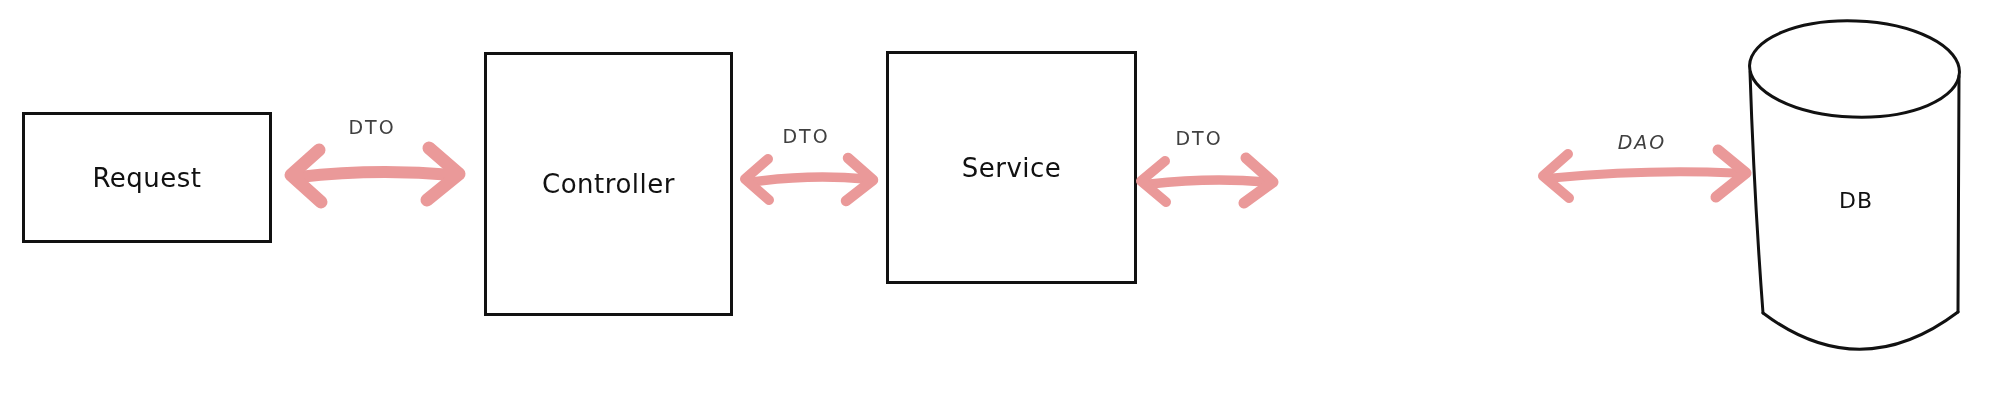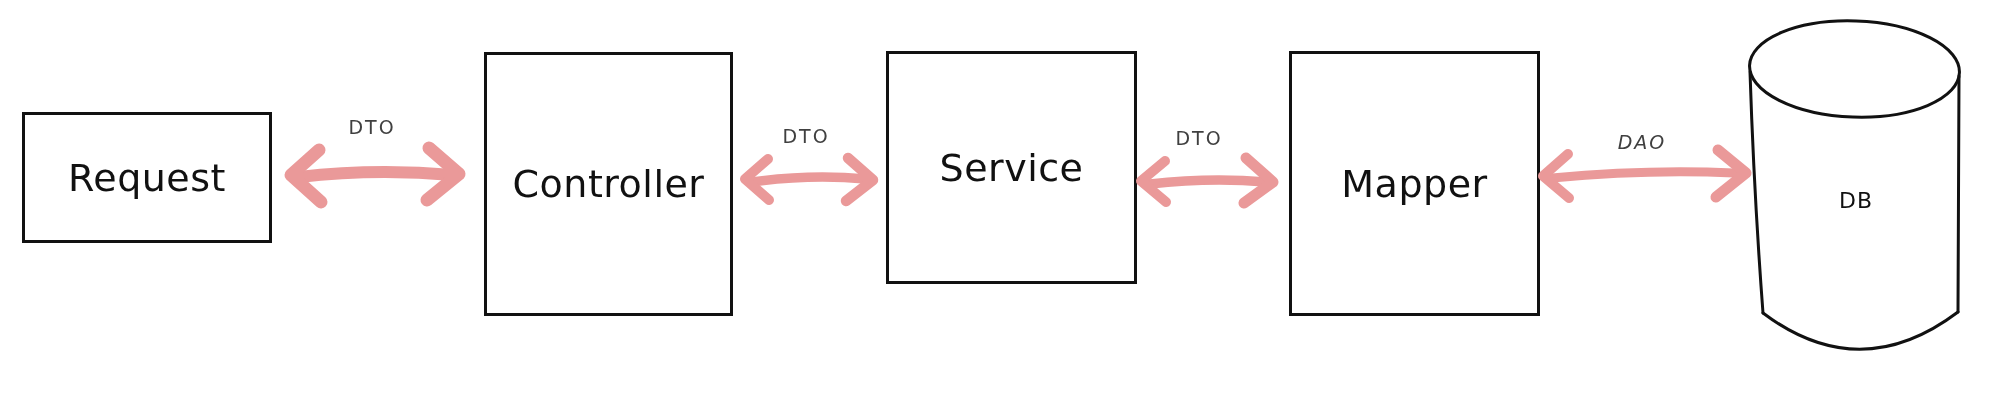--- a/index.html
+++ b/index.html
@@ -12,21 +12,21 @@
     color:#111;
   }
   .node{
     position:absolute;
     background:#ffffff;
     border:3px solid #111111;
     display:flex;align-items:center;justify-content:center;
     box-sizing:border-box;
   }
   .node-label{
-    font-size:38px;
+    font-size:26px;
     letter-spacing:0.5px;
     color:#111111;
     white-space:nowrap;
   }
   #node-request   {left:22px;  top:112px; width:250px; height:131px;}
   #node-controller{left:484px; top:52px;  width:249px; height:264px;}
   #node-service   {left:886px; top:51px;  width:251px; height:233px;}
   #node-mapper    {left:1289px;top:51px;  width:251px; height:265px;}
 
   .conn-label{
@@ -65,23 +65,20 @@
   </div>
 
   <div class="node" id="node-controller">
     <span class="node-label">Controller</span>
   </div>
 
   <div class="node" id="node-service">
     <span class="node-label">Service</span>
   </div>
 
-  <div class="node" id="node-mapper">
-    <span class="node-label">Mapper</span>
-  </div>
 
   <svg id="db-cylinder-svg" width="228" height="352" viewBox="0 0 228 352">
     <path d="M 10 58 Q 14 182 23 301 Q 120 374 218 300 L 219 62 Z" fill="#ffffff" stroke="none"></path>
     <ellipse cx="114.5" cy="57" rx="105" ry="48" transform="rotate(2 114.5 57)" fill="#ffffff" stroke-width="3" stroke="#111111"></ellipse>
     <path d="M 10 60 Q 14 182 23 301" fill="none" stroke-width="3" stroke-linecap="round" stroke="#111111"></path>
     <path d="M 219 64 L 218 300" fill="none" stroke-width="3" stroke-linecap="round" stroke="#111111"></path>
     <path d="M 23 301 Q 120 374 218 300" fill="none" stroke-width="3" stroke-linecap="round" stroke="#111111"></path>
   </svg>
   <div id="db-label">DB</div>
 

